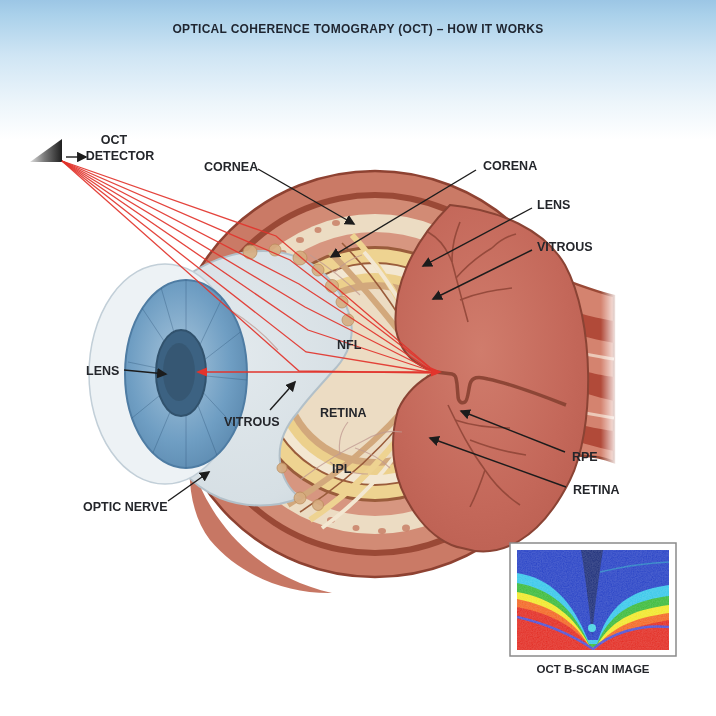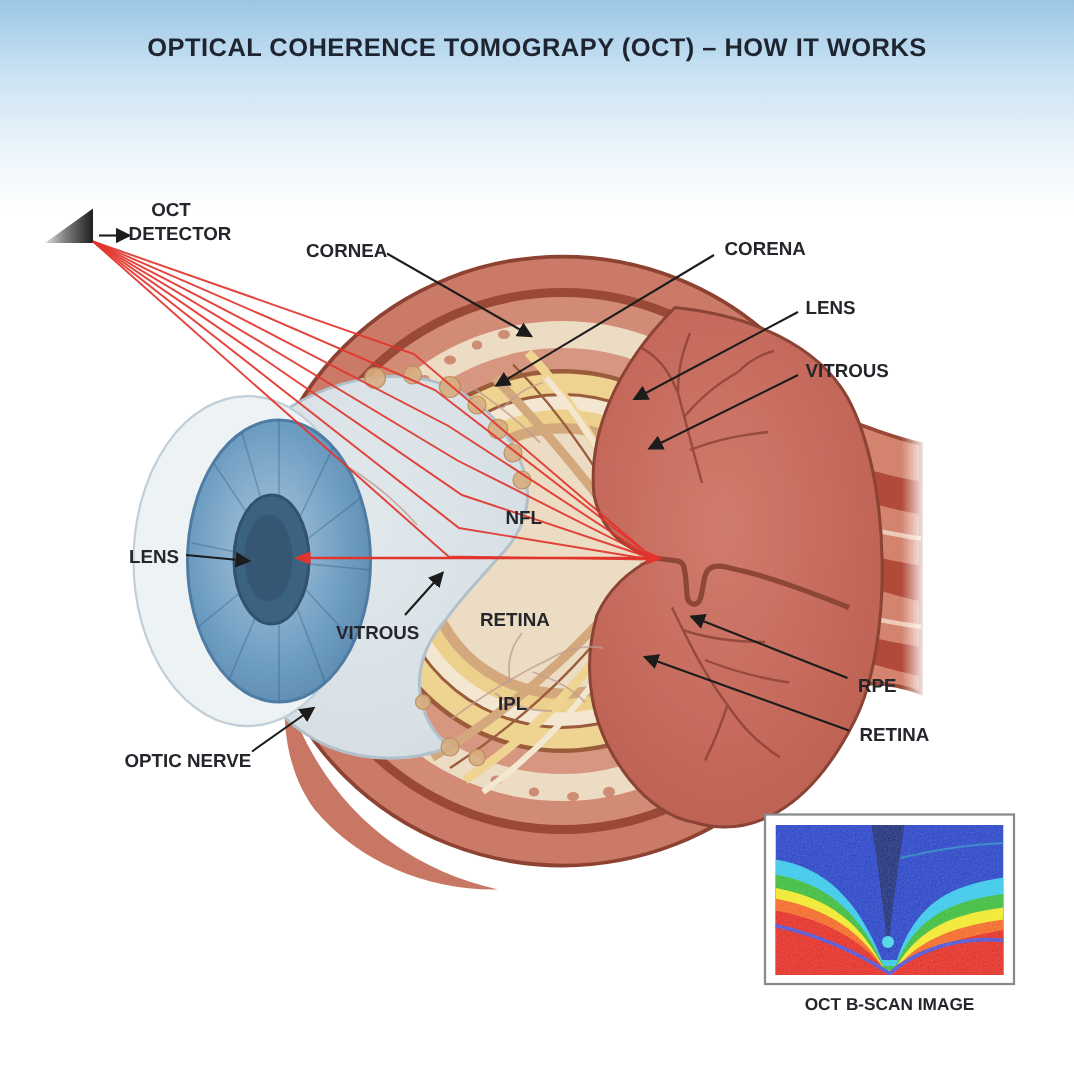--- a/index.html
+++ b/index.html
@@ -3,21 +3,21 @@
 <meta charset="utf-8">
 <style>
   html,body{margin:0;padding:0;}
   body{
     width:716px;height:716px;overflow:hidden;position:relative;
     font-family:"Liberation Sans",sans-serif;
     background:linear-gradient(180deg,#9cc6e5 0px,#a9d0ea 14px,#cfe5f4 55px,#eef6fb 105px,#ffffff 140px,#ffffff 716px);
   }
   .title{
     position:absolute;top:22px;left:0;width:716px;text-align:center;
-    font-size:17px;font-weight:bold;color:#1f2530;letter-spacing:.3px;
+    font-size:12px;font-weight:bold;color:#1f2530;letter-spacing:.3px;
   }
   svg{position:absolute;top:0;left:0;}
   svg text{font-family:"Liberation Sans",sans-serif;font-weight:bold;fill:#24262b;font-size:12.5px;}
   svg .cap{font-size:11.5px;}
   .lbl-line{stroke:#1c1c1c;stroke-width:1.4;fill:none;}
   .beam{stroke:#e2342c;stroke-width:1.3;fill:none;opacity:.92;}
 </style>
 </head>
 <body>
 

